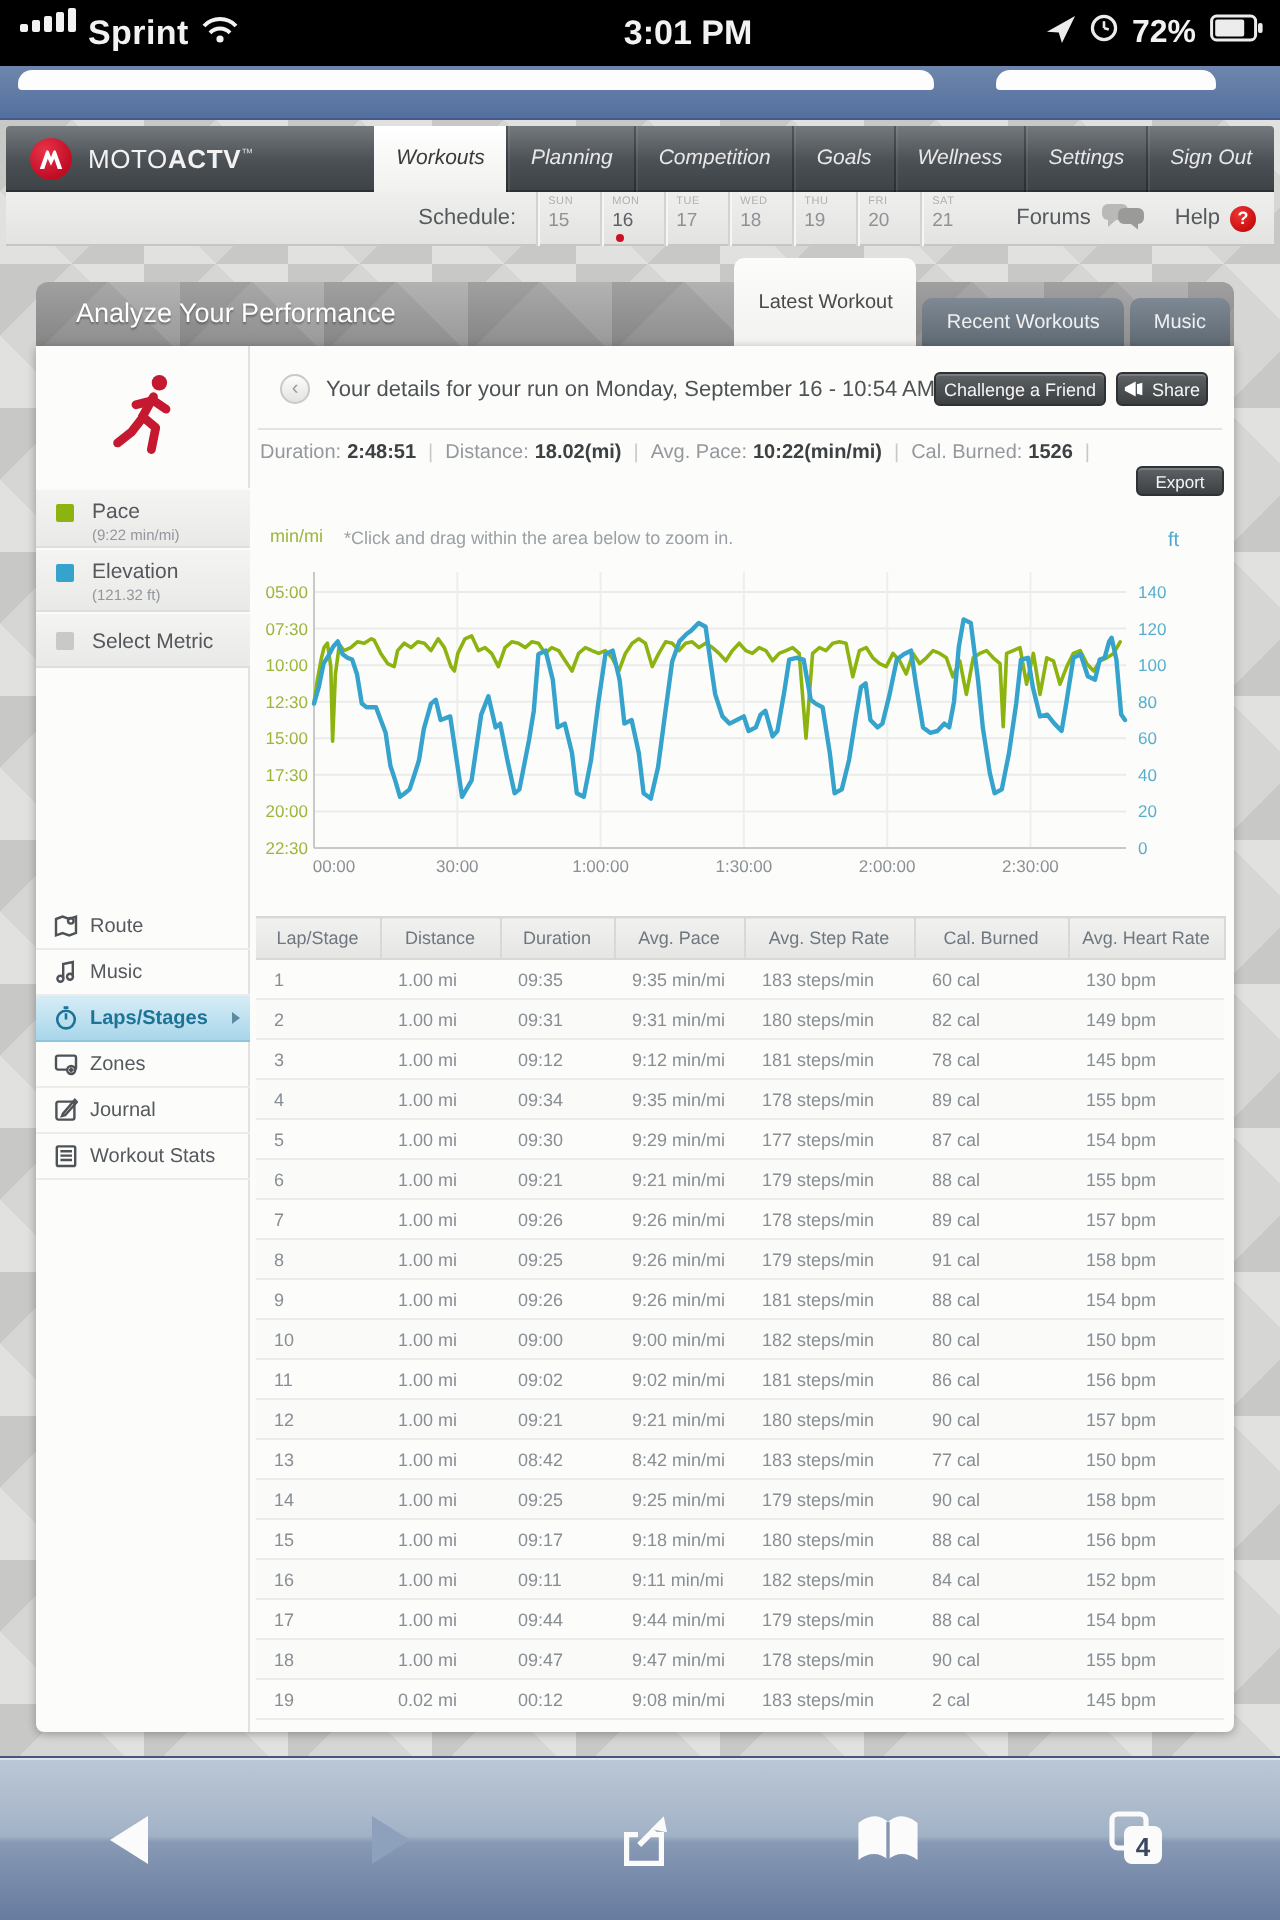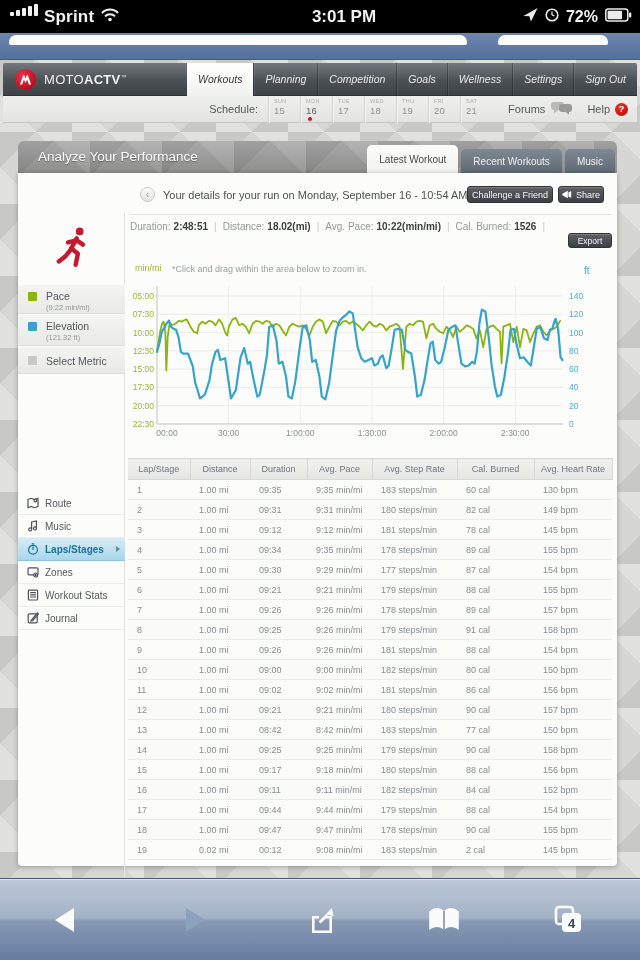--- a/index.html
+++ b/index.html
@@ -65,27 +65,27 @@
   .panel-header{position:absolute;left:18px;top:81px;width:599px;height:32px;border-radius:6px 6px 0 0;
     background-color:#9a9a9a;
     background-image:linear-gradient(rgba(255,255,255,.14),rgba(0,0,0,.08)),
       linear-gradient(45deg,rgba(255,255,255,.12) 25%,transparent 25%,transparent 75%,rgba(255,255,255,.12) 75%),
       linear-gradient(-45deg,rgba(90,90,90,.15) 25%,transparent 25%,transparent 75%,rgba(90,90,90,.15) 75%);
     background-size:auto,72px 72px,72px 72px;}
   .page-title{position:absolute;left:20px;top:8px;font-size:13.5px;color:#fff;text-shadow:0 1px 1px rgba(0,0,0,.35);}
   .view-tabs{position:absolute;right:2px;bottom:0;display:flex;align-items:flex-end;gap:3px;}
   .view-tab{height:24px;display:flex;align-items:center;padding:0 12px;font-size:10px;color:#f0f0f0;
     background:linear-gradient(#7e8994,#5e6974);border-radius:5px 5px 0 0;cursor:pointer;}
-  .view-tab.active{height:28px;background:linear-gradient(#fcfcfa,#f2f2f0);color:#4a4a4a;}
+  .view-tab.active{height:44px;background:linear-gradient(#fcfcfa,#f2f2f0);color:#4a4a4a;}
 
   .panel-body{position:absolute;left:18px;top:113px;width:599px;height:693px;background:#fcfcfa;
     border-radius:0 0 4px 4px;box-shadow:0 1px 5px rgba(0,0,0,.3);}
 
   
-  .sidebar{position:absolute;left:0;top:0;width:107px;height:693px;border-right:1px solid #e2e2e0;margin-top:40px;}
+  .sidebar{position:absolute;left:0;top:0;width:107px;height:693px;border-right:1px solid #e2e2e0;}
   .runner-box{position:absolute;left:0;top:0;width:107px;height:71px;display:flex;align-items:center;justify-content:center;}
   .metric{position:relative;width:107px;padding:5px 0 4px 10px;background:linear-gradient(#f4f4f2,#e9e9e7);
     border-top:1px solid #fbfbf9;border-bottom:1px solid #dededc;cursor:pointer;}
   .metric .sq{position:absolute;left:10px;top:7px;width:9px;height:9px;border-radius:1px;}
   .metric .m-label{margin-left:18px;font-size:10.5px;color:#54585c;}
   .metric .m-sub{margin-left:18px;font-size:7.5px;color:#93979b;margin-top:1px;}
   .metrics{position:absolute;left:0;top:71px;width:107px;}
   .menu{position:absolute;left:0;top:279px;width:107px;}
   .menu-item{position:relative;height:23px;display:flex;align-items:center;gap:6px;padding-left:9px;
     border-bottom:1px solid #ececea;color:#4e5357;cursor:pointer;}
@@ -327,31 +327,31 @@
           <div class="menu-item">
             <svg width="12" height="12" viewBox="0 0 12 12" fill="none" stroke-width="1.2">
                 <rect x="1" y="1.8" width="10" height="7" rx="1"></rect>
                 <circle cx="8.6" cy="9" r="2" fill="#fcfcfa"></circle>
                 <path d="M8.6 7.8 V10.2 M7.4 9 H9.8"></path>
               </svg>
             <span class="mi-label">Zones</span>
           </div>
           <div class="menu-item">
             <svg width="12" height="12" viewBox="0 0 12 12" fill="none" stroke-width="1.2">
+                <rect x="1.2" y="1.8" width="9" height="9" rx="1"></rect>
+                <path d="M4.5 7.8 L10.4 0.9 L11.4 2 L5.6 8.6 L4 9 Z"></path>
+              </svg>
+            <span class="mi-label">Journal</span>
+          </div>
+          <div class="menu-item">
+            <svg width="12" height="12" viewBox="0 0 12 12" fill="none" stroke-width="1.2">
                 <rect x="1.4" y="1.2" width="9.2" height="9.8" rx="0.8"></rect>
                 <path d="M3.2 3.6 H9 M3.2 5.8 H9 M3.2 8 H9"></path>
               </svg>
             <span class="mi-label">Workout Stats</span>
-          </div>
-          <div class="menu-item">
-            <svg width="12" height="12" viewBox="0 0 12 12" fill="none" stroke-width="1.2">
-                <rect x="1.2" y="1.8" width="9" height="9" rx="1"></rect>
-                <path d="M4.5 7.8 L10.4 0.9 L11.4 2 L5.6 8.6 L4 9 Z"></path>
-              </svg>
-            <span class="mi-label">Journal</span>
           </div>
         </div>
       </div>
 
       <div class="main">
         <div class="wk-header">
           <div class="back-btn">‹</div>
           <div class="wk-title">Your details for your run on Monday, September 16 - 10:54 AM</div>
           <div class="btn-dark btn-challenge">Challenge a Friend</div>
           <div class="btn-dark btn-share">

